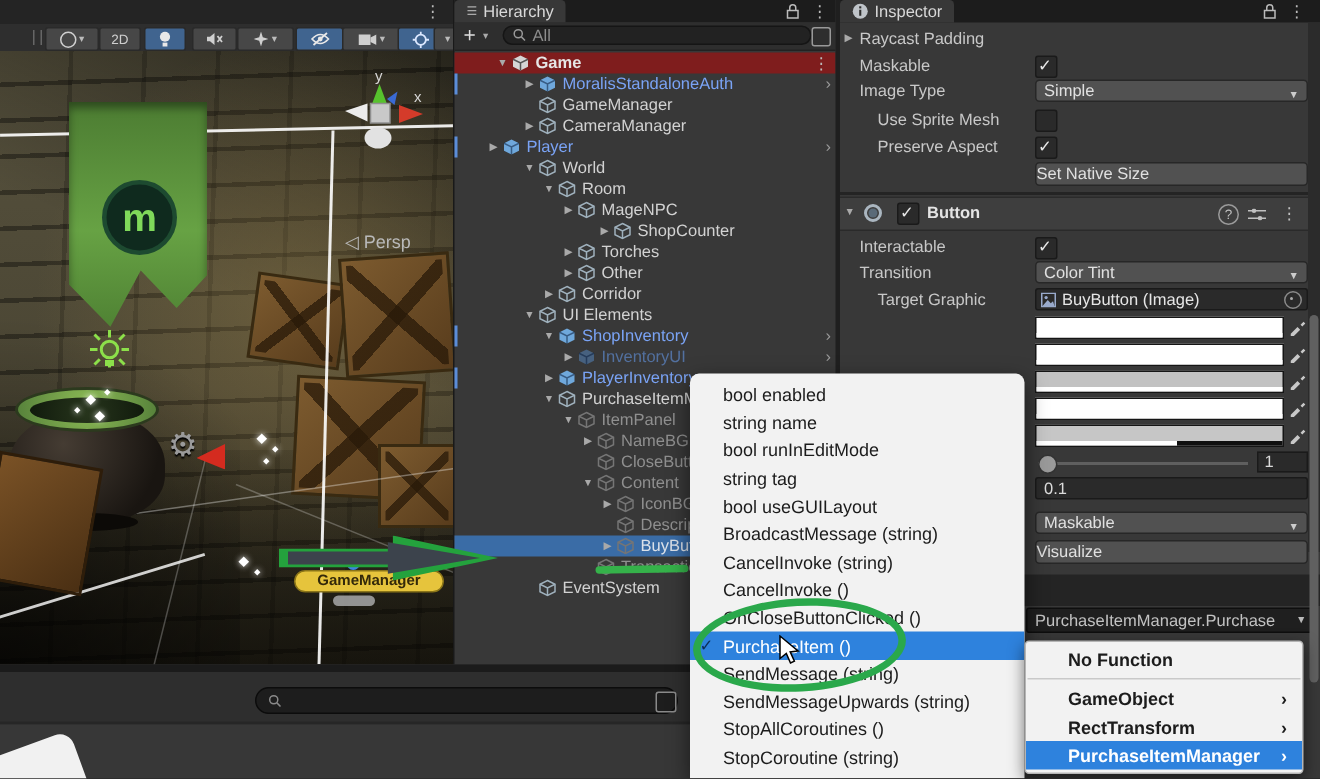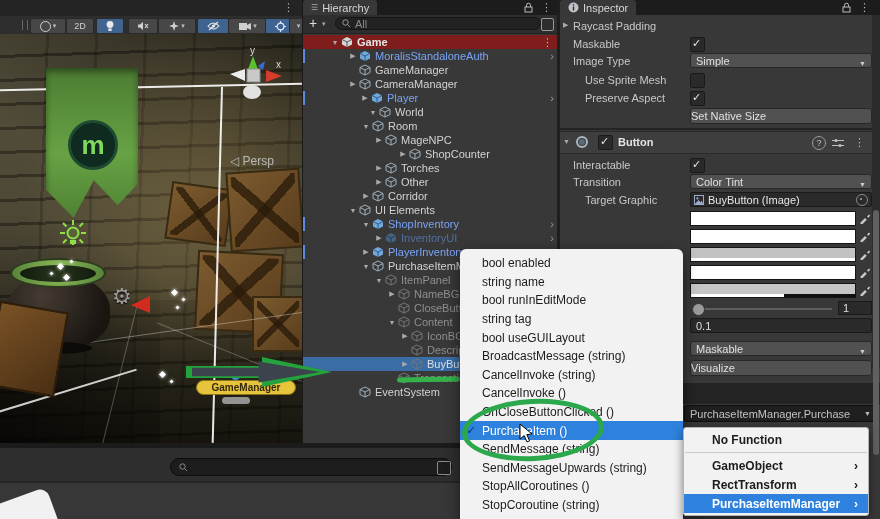--- a/index.html
+++ b/index.html
@@ -359,33 +359,33 @@
         <div class="h-row" style="padding-left: 44px;">
           <span class="tri">▶</span>
           <span class="cube">
             <svg viewBox="0 0 12 12">
               <path d="M6 1 11 3.5v5L6 11 1 8.5v-5z"></path>
               <path d="M1 3.5 6 6l5-2.5M6 6v5"></path>
             </svg>
           </span>
           <span class="lbl">CameraManager</span>
         </div>
-        <div class="h-row prefab" style="padding-left: 56px;">
+        <div class="h-row prefab" style="padding-left: 20px;">
           <span class="pbar"></span>
           <span class="tri">▶</span>
           <span class="cube">
             <svg viewBox="0 0 12 12">
               <path d="M6 1 11 3.5v5L6 11 1 8.5v-5z"></path>
               <path d="M1 3.5 6 6l5-2.5M6 6v5"></path>
             </svg>
           </span>
           <span class="lbl">Player</span>
           <span class="chev">›</span>
         </div>
-        <div class="h-row" style="padding-left: 44px; margin-left: 20px;">
+        <div class="h-row" style="padding-left: 44px;">
           <span class="tri">▼</span>
           <span class="cube">
             <svg viewBox="0 0 12 12">
               <path d="M6 1 11 3.5v5L6 11 1 8.5v-5z"></path>
               <path d="M1 3.5 6 6l5-2.5M6 6v5"></path>
             </svg>
           </span>
           <span class="lbl">World</span>
         </div>
         <div class="h-row" style="padding-left: 57px;">

